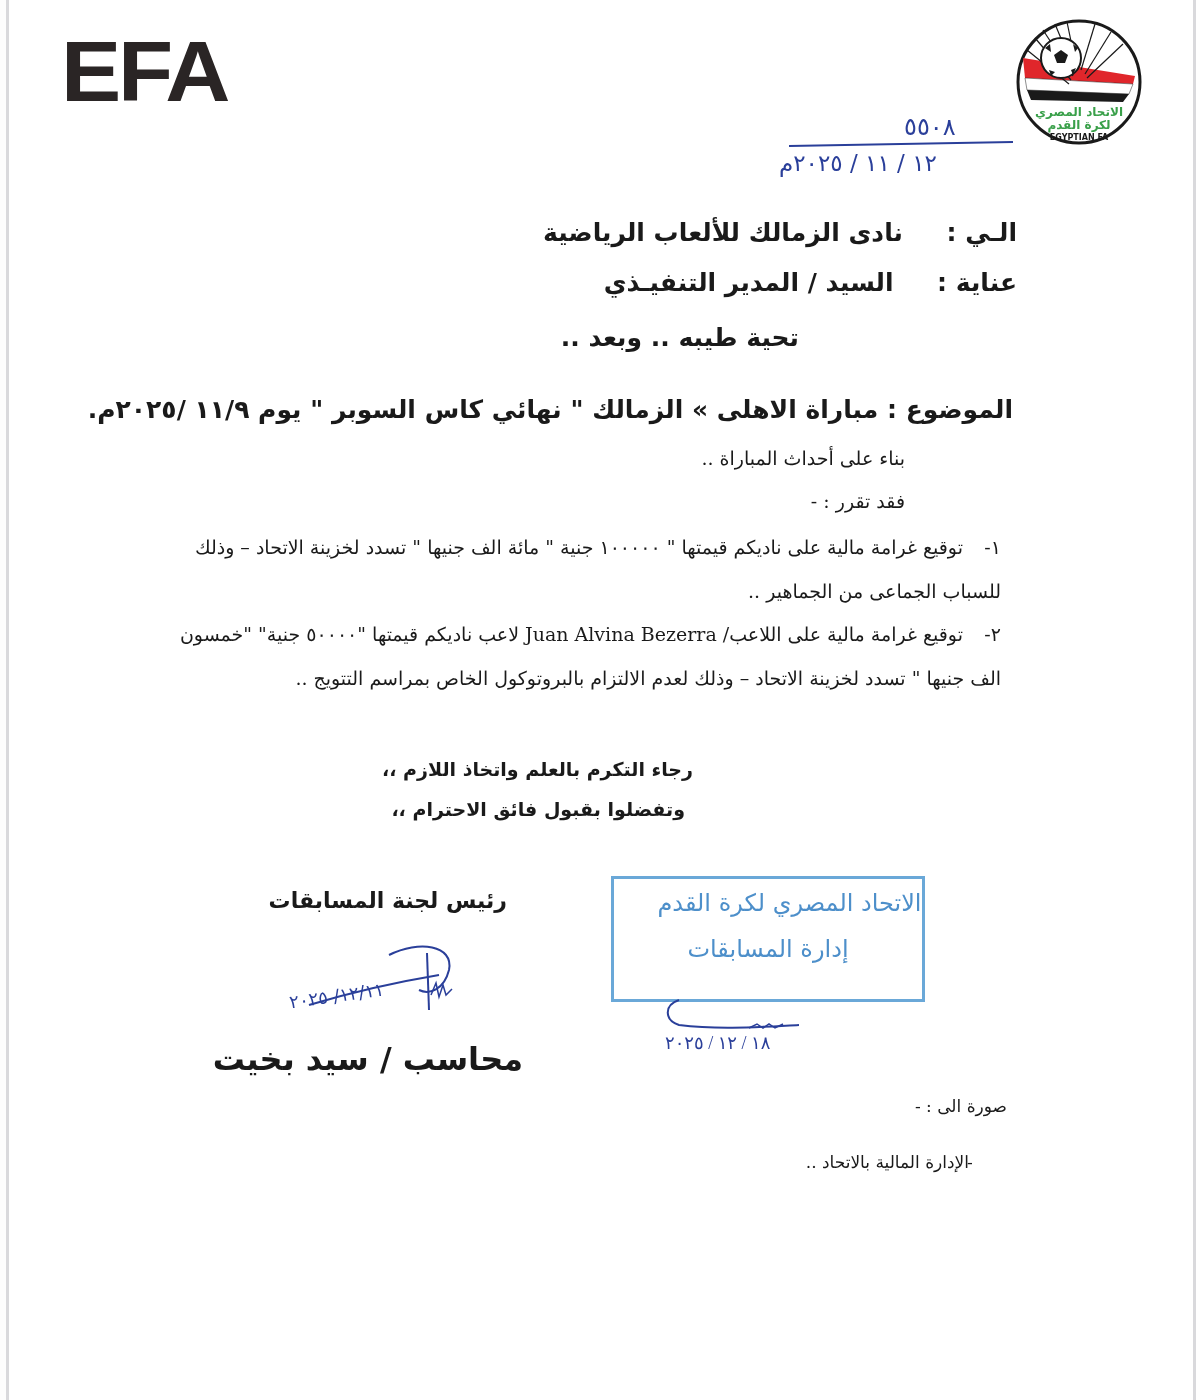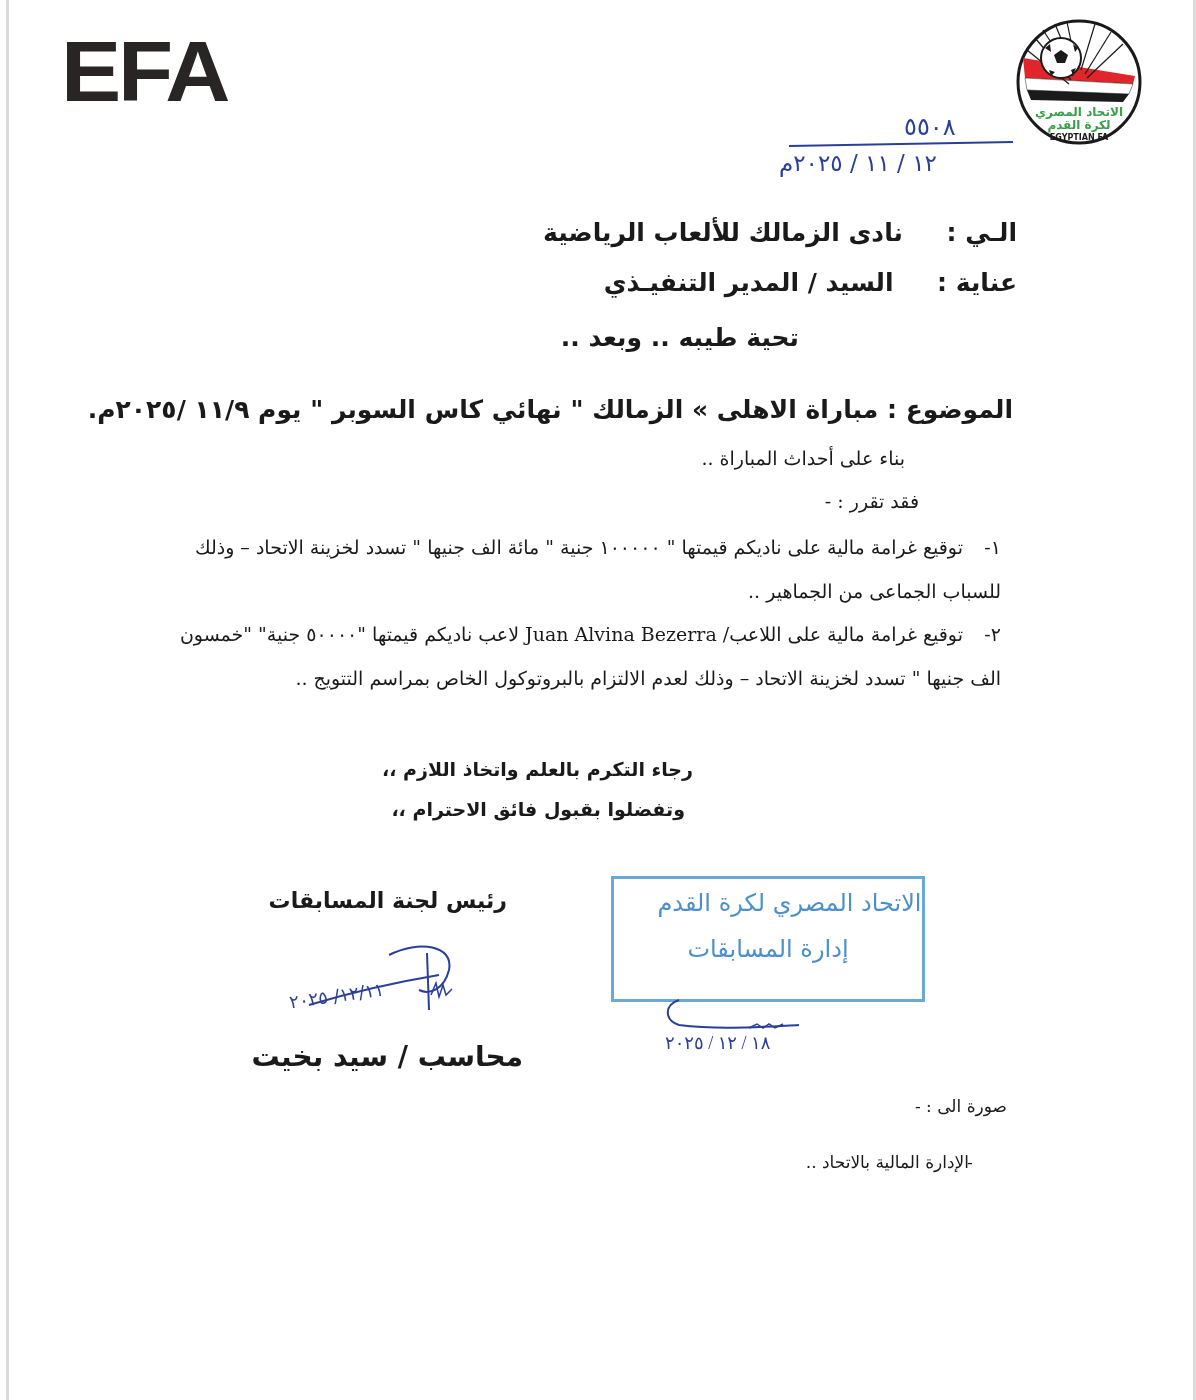--- a/index.html
+++ b/index.html
@@ -15,29 +15,29 @@
   .ref-line { position:absolute; left:780px; top:143px; width:224px; height:0; border-top:2px solid #2a3f9a; transform:rotate(-1deg); }
   .ref-date { position:absolute; left:770px; top:150px; font-size:23px; letter-spacing:3px; }
   .rtl { direction:rtl; position:absolute; white-space:nowrap; }
   .bold { font-weight:bold; font-family:"DejaVu Sans", sans-serif; }
   .reg { font-family:"DejaVu Serif", serif; }
   .to { right:176px; top:218px; font-size:25px; }
   .attn { right:176px; top:268px; font-size:25px; }
   .greet { right:394px; top:323px; font-size:25px; }
   .subject { right:180px; top:395px; font-size:25px; }
   .intro { right:288px; top:447px; font-size:19px; }
-  .decided { right:274px; top:490px; font-size:19px; }
+  .decided { right:288px; top:490px; font-size:19px; }
   .item { right:192px; font-size:19px; width:830px; white-space:normal; line-height:44px; }
   .item1 { top:525px; }
   .item2 { top:612px; }
   .item .num { display:inline-block; width:32px; }
   .closing1 { right:500px; top:758px; font-size:19px; }
   .closing2 { right:508px; top:798px; font-size:19px; }
   .chair { right:686px; top:888px; font-size:22px; }
-  .acct { right:670px; top:1040px; font-size:28px; }
+  .acct { right:670px; top:1040px; font-size:32px; }
   .stamp { position:absolute; left:602px; top:876px; width:308px; height:120px; border:3px solid #6aa8d8;
            color:#4d8fca; direction:rtl; text-align:center; font-family:"DejaVu Sans", sans-serif; }
   .stamp .l1 { font-size:24px; margin-top:10px;padding-left:43px; }
   .stamp .l2 { font-size:24px; margin-top:18px; }
   .cc { right:186px; top:1096px; font-size:17px; }
   .cc-item { right:224px; top:1152px; font-size:17px; }
   .cc-dash { position:absolute; left:958px; top:1152px; font-size:17px; }
   .sig { position:absolute; }
   .hw-small { position:absolute; color:#2a3f9a; font-size:18px; letter-spacing:3px; }
 </style>

